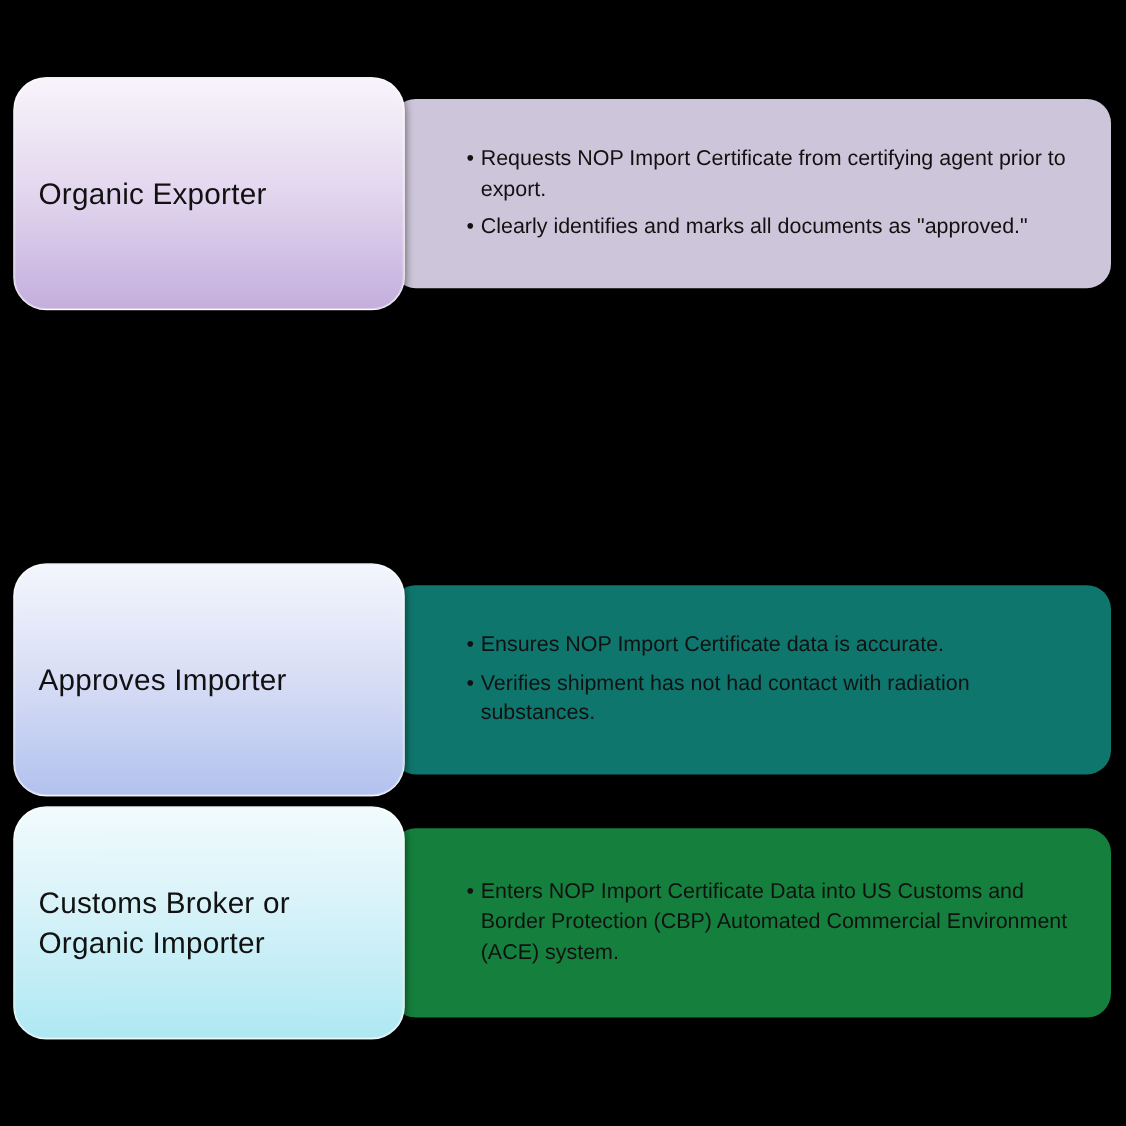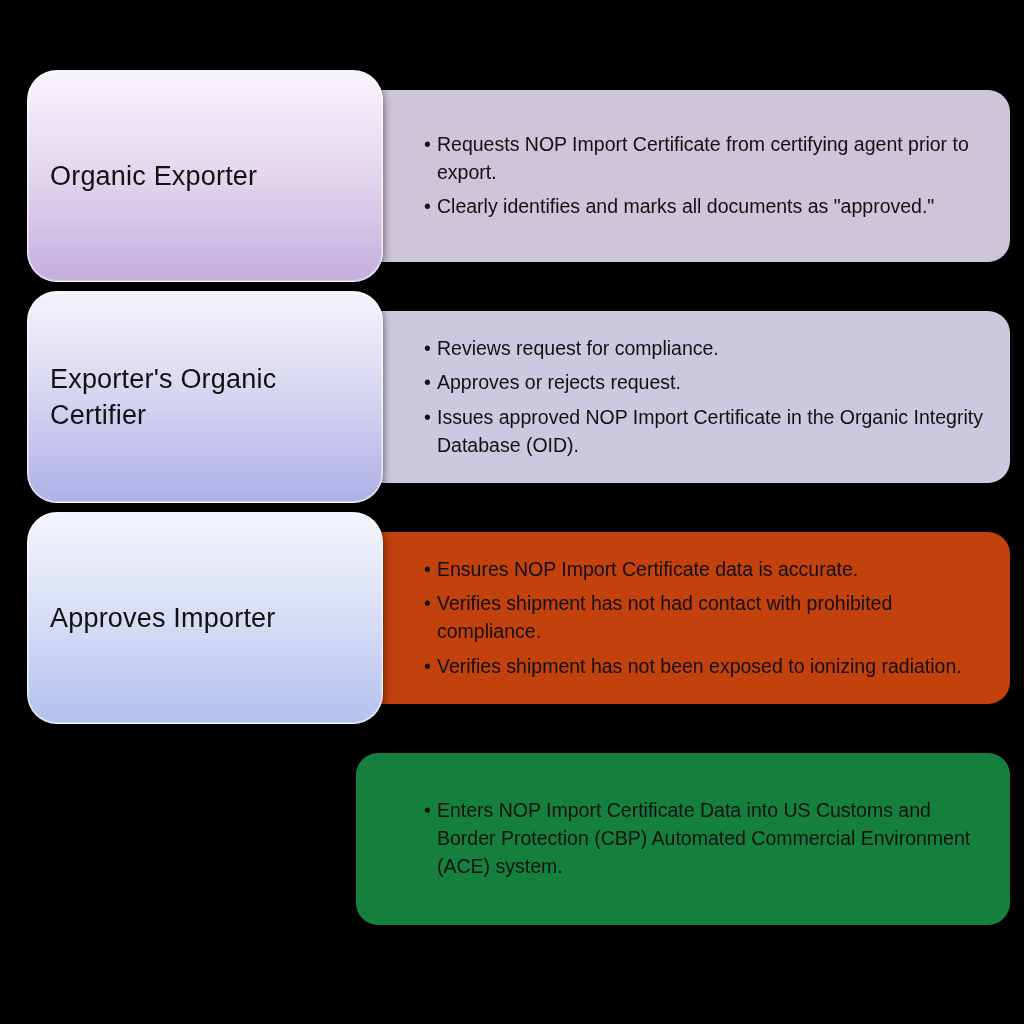--- a/index.html
+++ b/index.html
@@ -35,21 +35,21 @@
     border-radius: 22px;
     z-index: 1;
     display: flex;
     align-items: center;
     box-sizing: border-box;
     padding: 14px 22px 14px 68px;
     box-shadow: 0 3px 6px rgba(0,0,0,0.55);
   }
   .label-box {
     position: absolute;
-    left: 27px;
+    left: 12px;
     top: 0;
     width: 356px;
     height: 212px;
     border-radius: 30px;
     z-index: 2;
     display: flex;
     align-items: center;
     box-sizing: border-box;
     padding: 10px 18px 10px 22px;
     border: 1px solid rgba(255,255,255,0.75);
@@ -91,21 +91,21 @@
   
   .row2 .label-box {
     background: linear-gradient(to bottom, #f5f4fc 0%, #d6d5f1 50%, #aeafe7 100%);
   }
   .row2 .panel { background: #cbc9e0; }
 
   
   .row3 .label-box {
     background: linear-gradient(to bottom, #f4f6fd 0%, #d7ddf5 50%, #b2c1ee 100%);
   }
-  .row3 .panel { background: #c2410c; }
+  .row3 .panel { background: #0f766e; }
 
   
   .row4 .label-box {
     background: linear-gradient(to bottom, #f2fbfd 0%, #d3f1f8 50%, #aee8f3 100%);
   }
   .row4 .panel { background: #15803d; }
 </style>
 </head>
 <body>
 
@@ -116,47 +116,37 @@
       <ul class="bullet-list">
         <li class="bullet-item">Requests NOP Import Certificate from certifying agent prior to export.</li>
         <li class="bullet-item">Clearly  identifies and marks all documents as "approved."</li>
       </ul>
     </div>
     <div class="label-box">
       <div class="label-text">Organic Exporter</div>
     </div>
   </div>
 
-  <div class="row row2">
-    <div class="panel">
-      <ul class="bullet-list">
-        <li class="bullet-item">Reviews request for compliance.</li>
-        <li class="bullet-item">Approves or rejects request.</li>
-        <li class="bullet-item">Issues approved NOP Import Certificate in the Organic Integrity Database (OID).</li>
-      </ul>
-    </div>
-    <div class="label-box">
-      <div class="label-text">Exporter's Organic Certifier</div>
-    </div>
-  </div>
 
   <div class="row row3">
     <div class="panel">
       <ul class="bullet-list">
         <li class="bullet-item">Ensures NOP Import Certificate data is accurate.</li>
-        <li class="bullet-item">Verifies shipment has not had contact with prohibited compliance.</li>
-        <li class="bullet-item">Verifies shipment has not been exposed to ionizing radiation.</li>
+        <li class="bullet-item">Verifies shipment has not had contact with radiation substances.</li>
       </ul>
     </div>
     <div class="label-box">
       <div class="label-text">Approves Importer</div>
     </div>
   </div>
 
   <div class="row row4">
     <div class="panel">
       <ul class="bullet-list">
         <li class="bullet-item">Enters NOP Import Certificate Data into US Customs and Border Protection (CBP) Automated Commercial Environment (ACE) system.</li>
       </ul>
     </div>
+    <div class="label-box">
+      <div class="label-text">Customs Broker or Organic Importer</div>
+    </div>
   </div>
 
 </div>
 
 </body></html>

